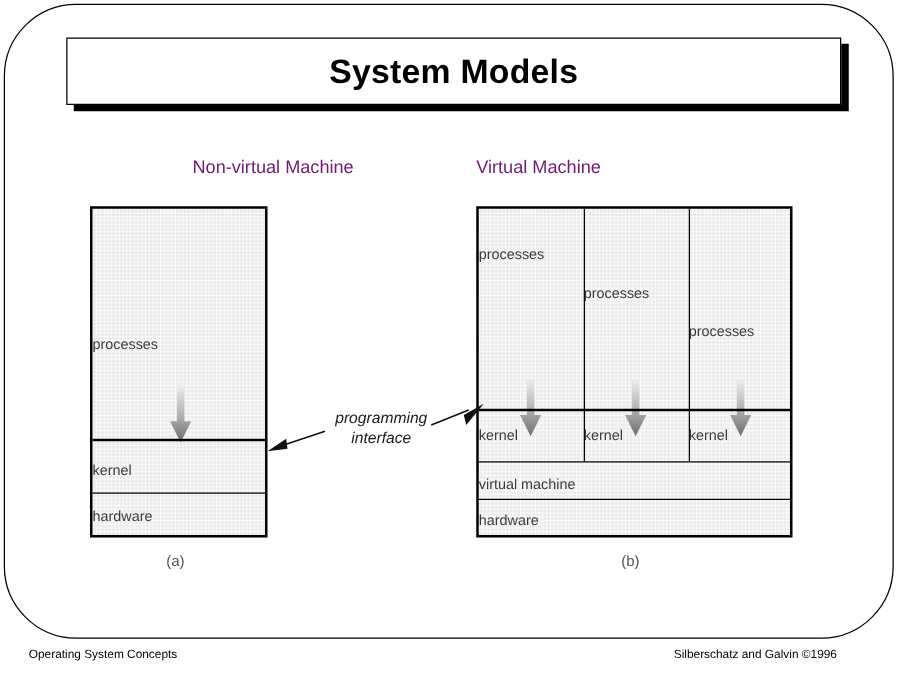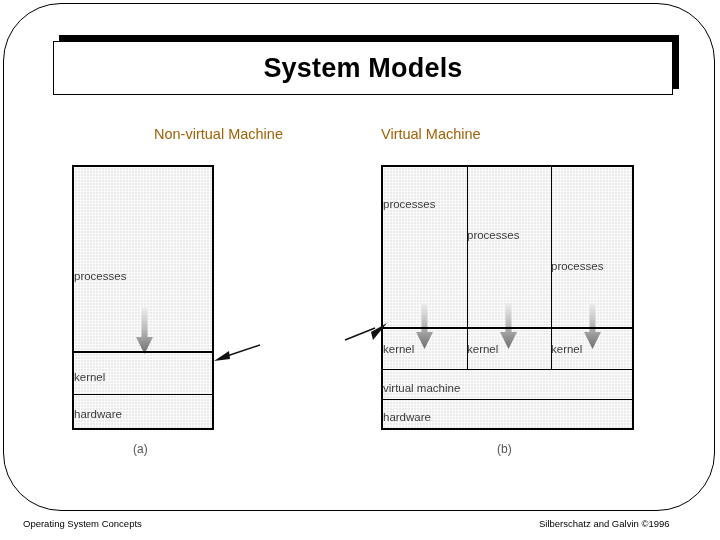--- a/index.html
+++ b/index.html
@@ -33,21 +33,21 @@
     position: absolute;
     left: 59px;
     top: 35px;
     width: 620px;
     height: 54px;
     background: #000;
   }
   #title-box {
     position: absolute;
     left: 53px;
-    top: 41px;
+    top: 30px;
     width: 620px;
     height: 54px;
     border: 1px solid #000;
     background: #fff;
     box-sizing: border-box;
     display: flex;
     align-items: center;
     justify-content: center;
   }
   #title-text {
@@ -55,21 +55,21 @@
     font-weight: bold;
     color: #000;
     letter-spacing: 0.2px;
     white-space: nowrap;
   }
 
   
   .col-heading {
     position: absolute;
     font-size: 14.5px;
-    color: #a16207;
+    color: #701a75;
     white-space: nowrap;
   }
   #heading-nonvirtual { left: 154px; top: 126px; }
   #heading-virtual    { left: 381px; top: 126px; }
 
   
   .diagram {
     position: absolute;
     border: 2px solid #000;
     box-sizing: border-box;
@@ -255,17 +255,19 @@
   <svg width="190" height="50" viewBox="0 0 190 50" xmlns="http://www.w3.org/2000/svg">
 
     <path d="M 55 25 L 22 36" stroke="#111" stroke-width="1.4" fill="none"></path>
     <polygon points="9,41 24,31 25,39" fill="#111"></polygon>
 
     <path d="M 140 20 L 170 8" stroke="#111" stroke-width="1.4" fill="none"></path>
     <polygon points="182,3 166,12 168,20" fill="#111"></polygon>
   </svg>
 </div>
 <div id="pi-label">
+  <div>programming</div>
+  <div>interface</div>
 </div>
 
 <div class="footer-text" id="footer-left">Operating System Concepts</div>
 <div class="footer-text" id="footer-center">3.29</div>
 <div class="footer-text" id="footer-right">Silberschatz and Galvin ©1996</div>
 
 </body></html>

